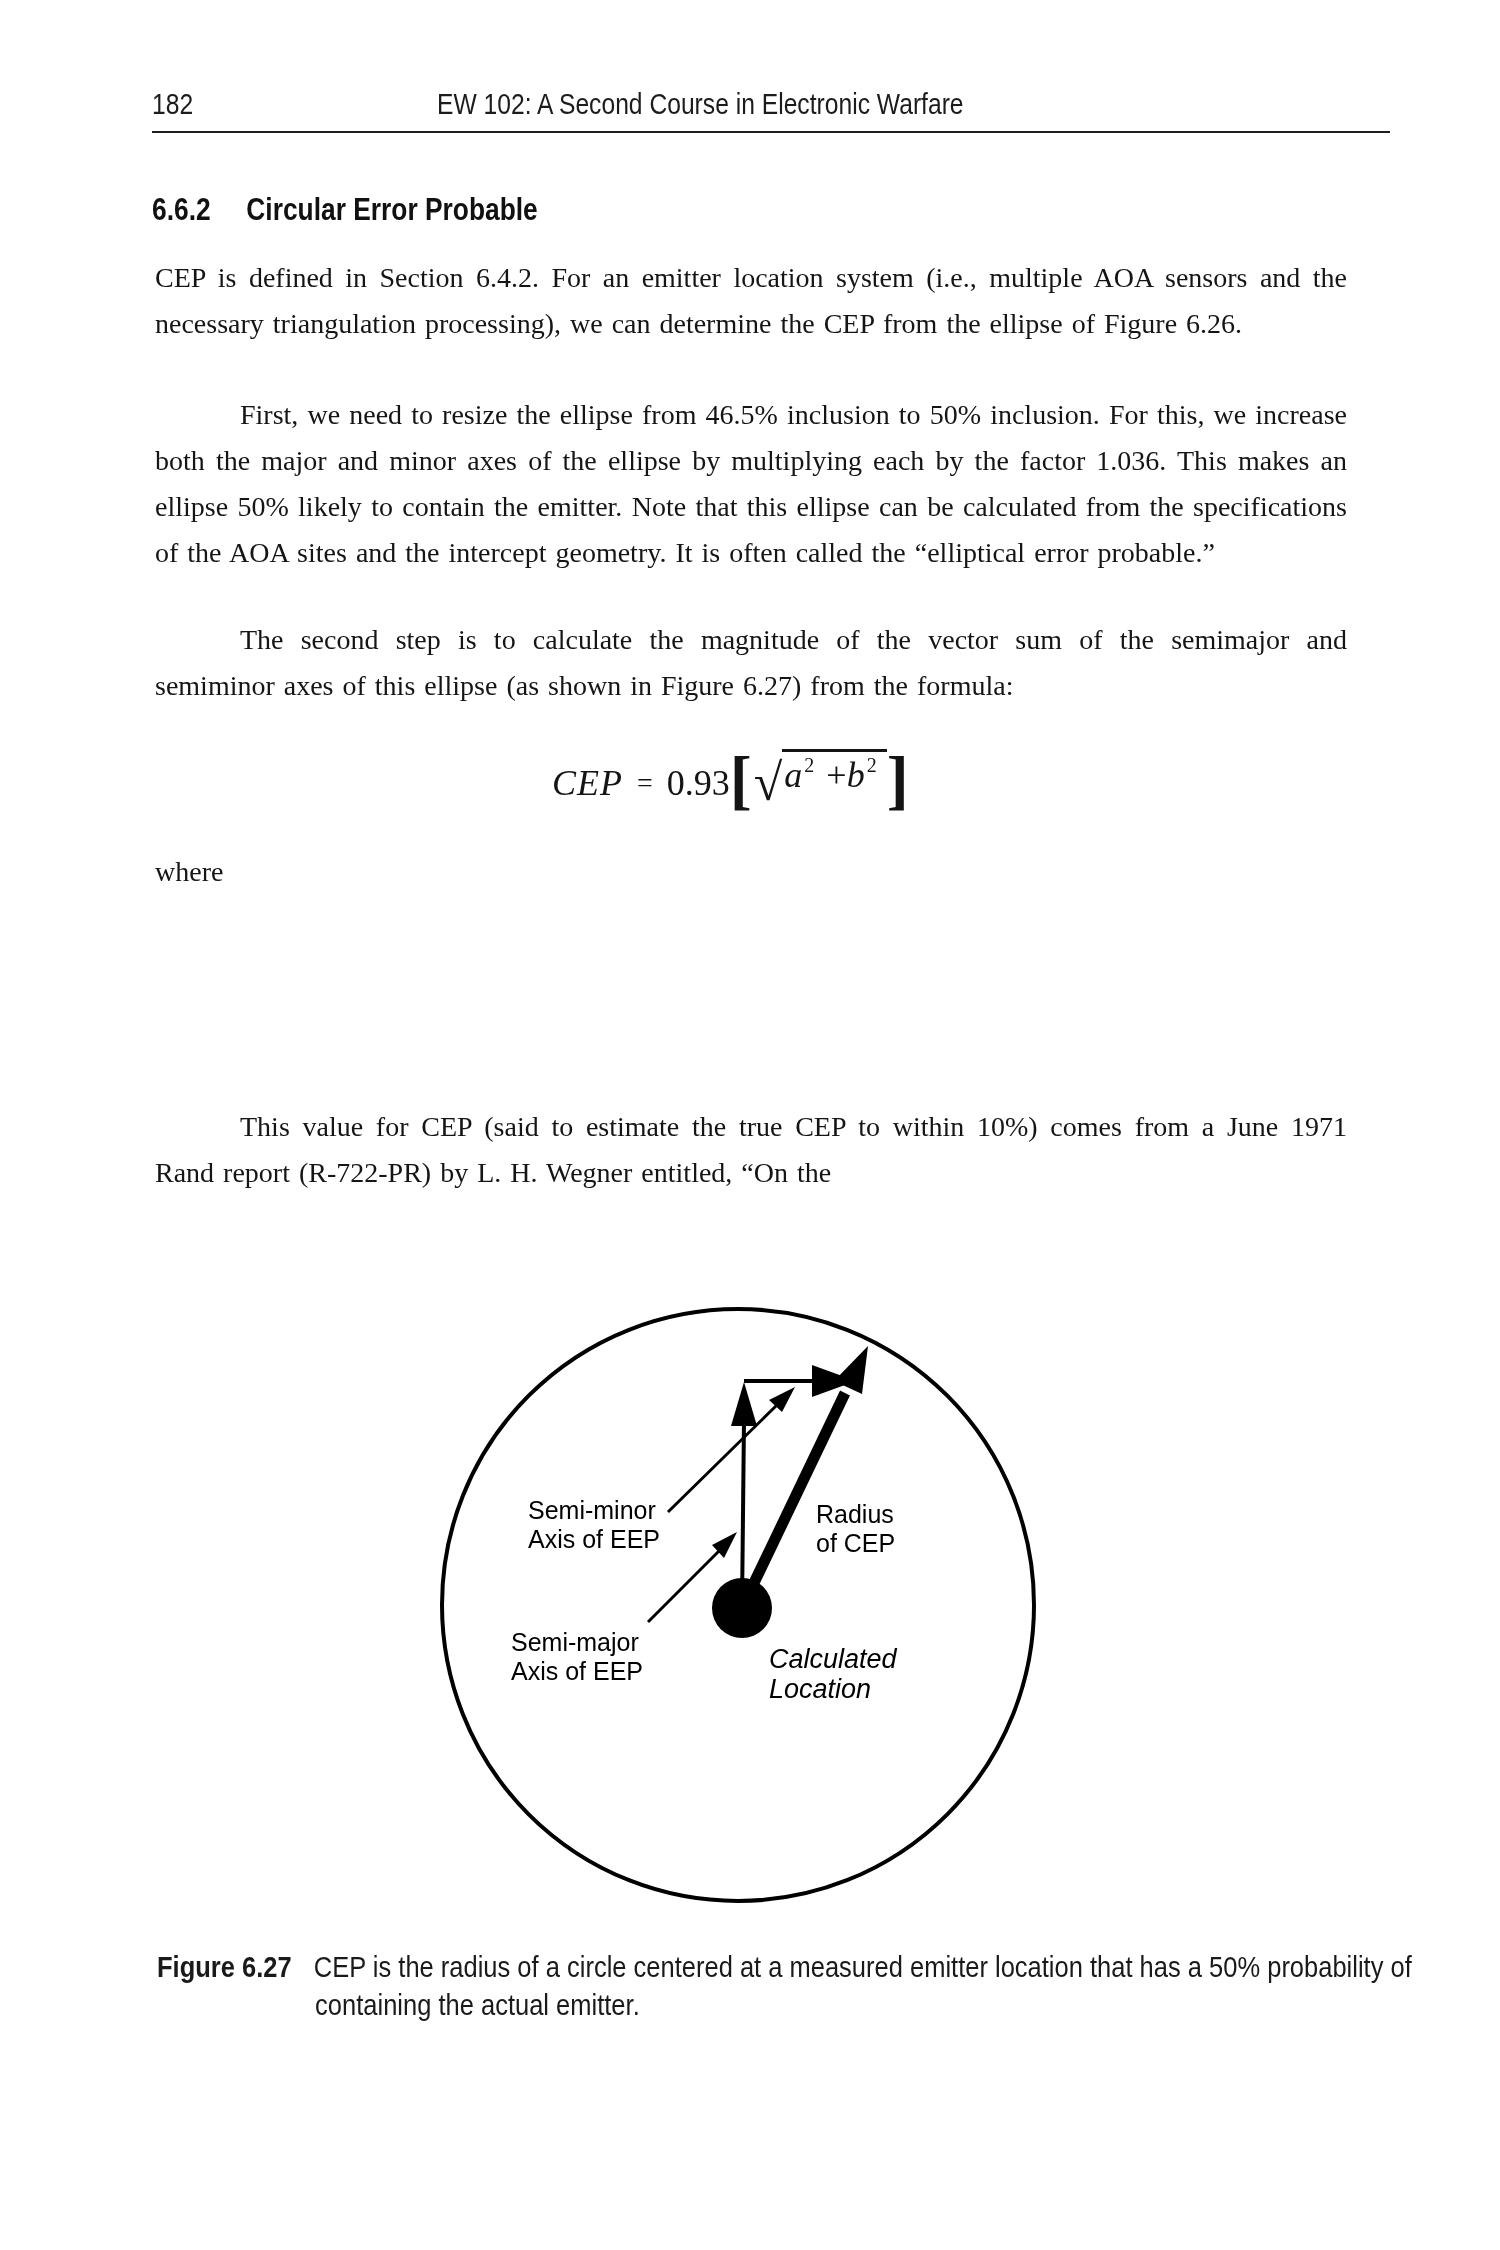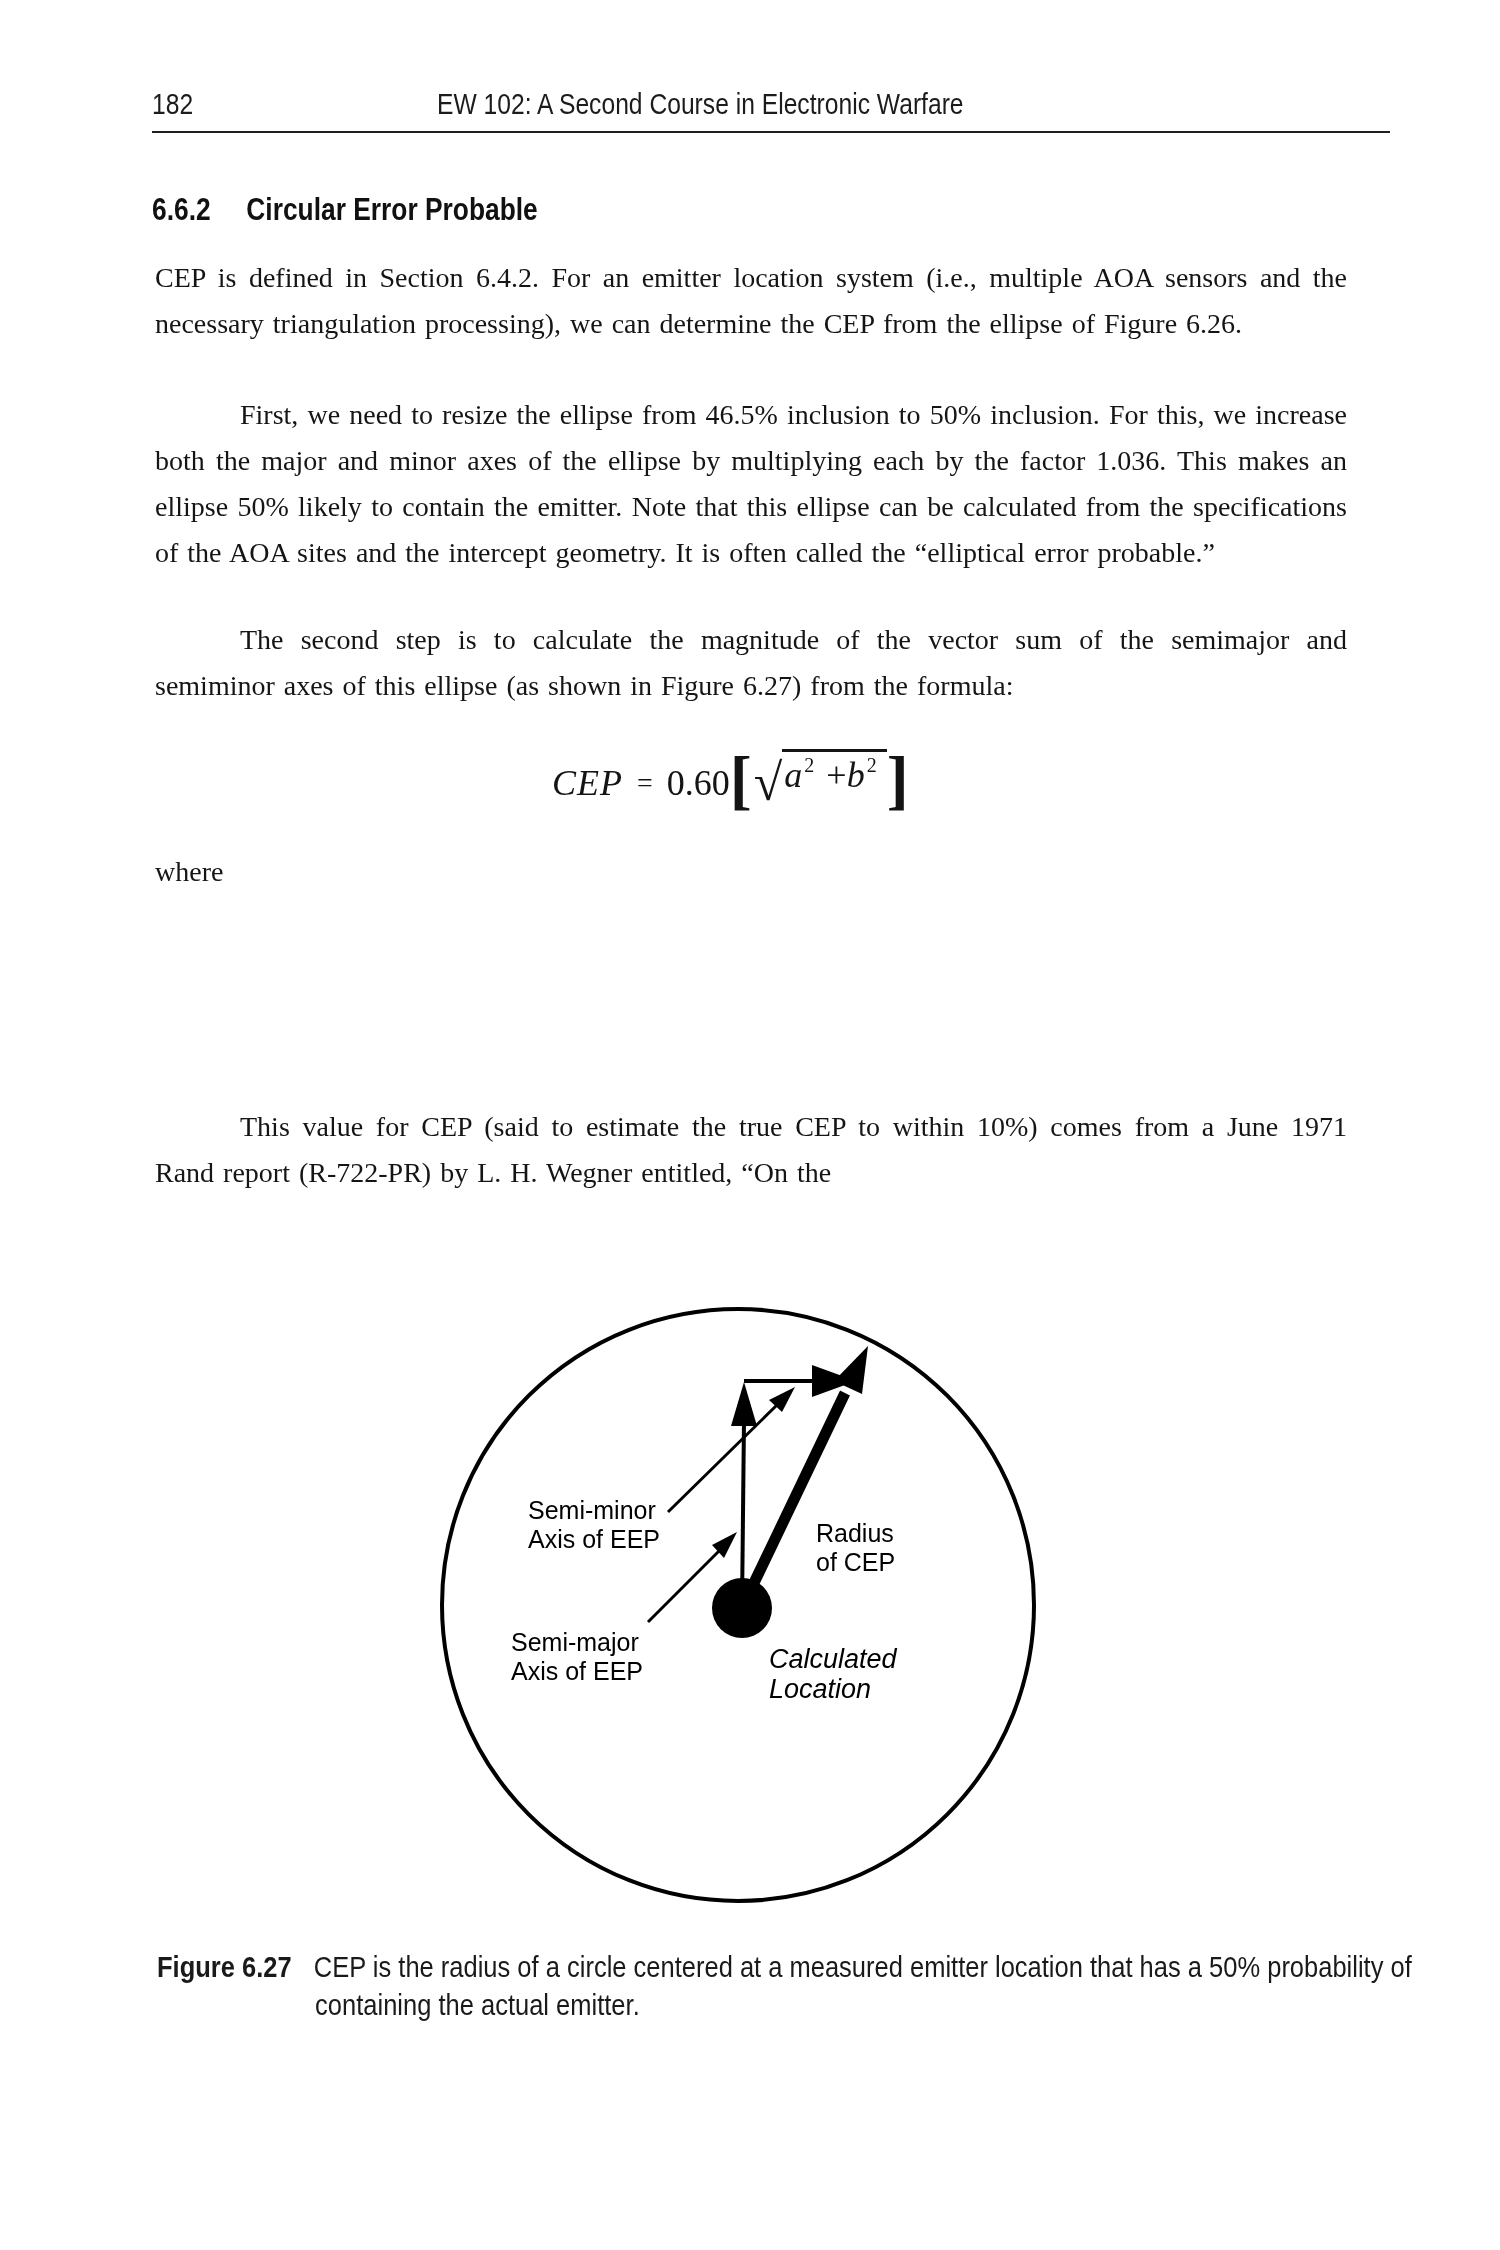--- a/index.html
+++ b/index.html
@@ -62,21 +62,21 @@
 
 <div class="abs heading" style="left:152px;top:192px;">
   <span class="num">6.6.2</span><span>Circular Error Probable</span>
 </div>
 
 <div class="abs para" style="top:255px;">CEP is defined in Section 6.4.2. For an emitter location system (i.e., multiple AOA sensors and the necessary triangulation processing), we can determine the CEP from the ellipse of Figure 6.26.</div>
 <div class="abs para indent" style="top:392px;">First, we need to resize the ellipse from 46.5% inclusion to 50% inclusion. For this, we increase both the major and minor axes of the ellipse by multiplying each by the factor 1.036. This makes an ellipse 50% likely to contain the emit­ter. Note that this ellipse can be calculated from the specifications of the AOA sites and the intercept geometry. It is often called the “elliptical error probable.”</div>
 <div class="abs para indent" style="top:617px;">The second step is to calculate the magnitude of the vector sum of the semimajor and semiminor axes of this ellipse (as shown in Figure 6.27) from the formula:</div>
 
 <div class="abs formula">
-  <span class="var">CEP</span><span class="eq">=</span><span>0.60</span><span class="bracket">[</span><span class="sqrt">√</span><span class="radicand"><span class="sym">a</span><sup>2</sup><span class="plus">+</span><span class="sym">b</span><sup>2</sup></span><span class="bracket">]</span>
+  <span class="var">CEP</span><span class="eq">=</span><span>0.93</span><span class="bracket">[</span><span class="sqrt">√</span><span class="radicand"><span class="sym">a</span><sup>2</sup><span class="plus">+</span><span class="sym">b</span><sup>2</sup></span><span class="bracket">]</span>
 </div>
 
 <div class="abs para" style="top:849px;">where</div>
 <div class="abs defs" style="top:909px;">
 </div>
 
 <div class="abs para indent" style="top:1104px;">This value for CEP (said to estimate the true CEP to within 10%) comes from a June 1971 Rand report (R-722-PR) by L. H. Wegner entitled, “On the</div>
 
 <svg class="abs" style="left:0;top:1280px;" width="1500" height="660" viewBox="0 0 1500 660">
 
@@ -101,21 +101,21 @@
 </svg>
 
 <div class="abs fig-label" style="left:528px;top:1496px;">
   <div>Semi-minor</div>
   <div>Axis of EEP</div>
 </div>
 <div class="abs fig-label" style="left:511px;top:1608px;margin-top:20px;">
   <div>Semi-major</div>
   <div>Axis of EEP</div>
 </div>
-<div class="abs fig-label" style="left:816px;top:1500px;margin-top:19px;">
+<div class="abs fig-label" style="left:816px;top:1500px;">
   <div>Radius</div>
   <div>of CEP</div>
 </div>
 <div class="abs fig-label big" style="left:769px;top:1644px;">
   <div>Calculated</div>
   <div>Location</div>
 </div>
 
 <div class="abs caption">
   <span class="cap-label">Figure 6.27</span><span>CEP is the radius of a circle centered at a measured emitter location that has a 50% probability of containing the actual emitter.</span>

